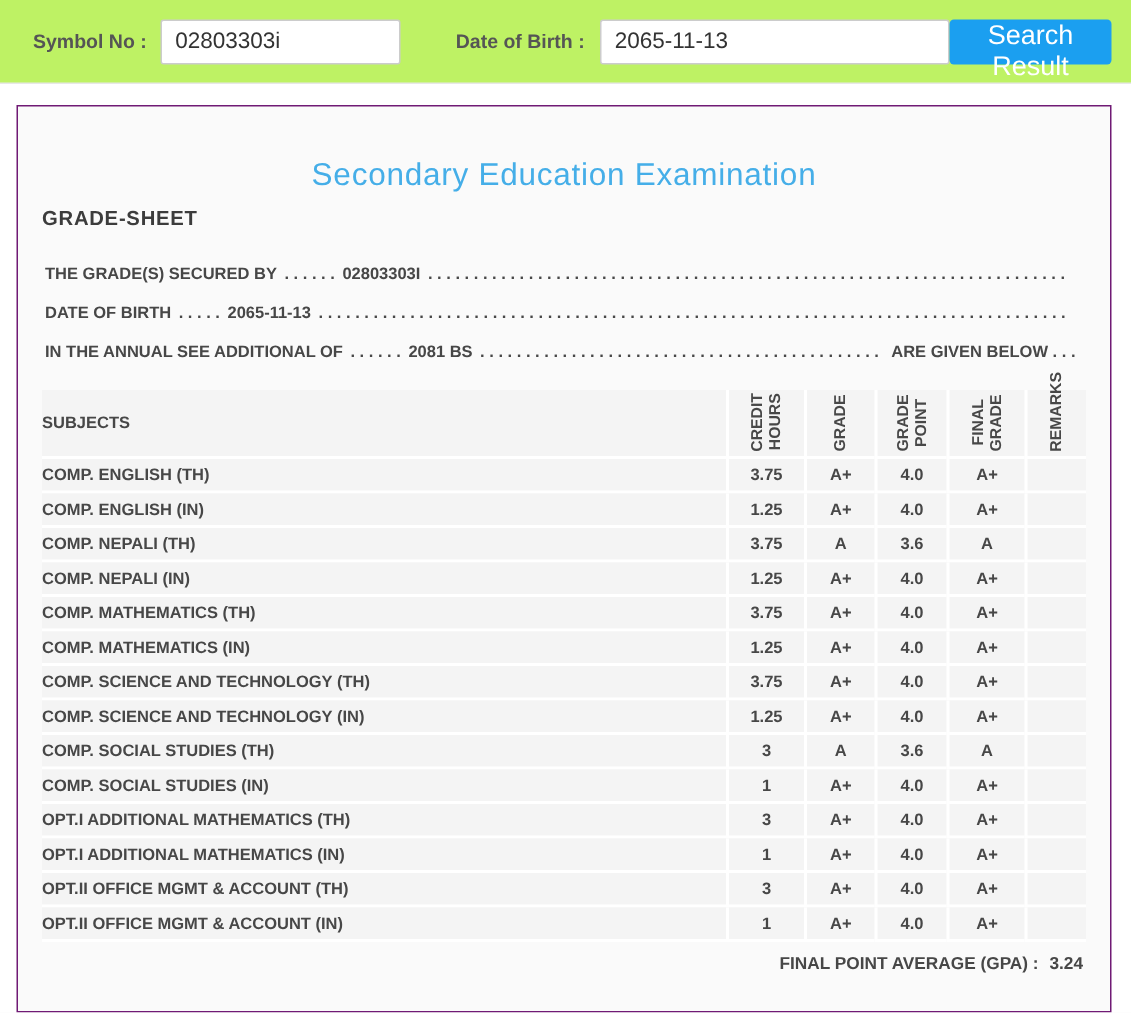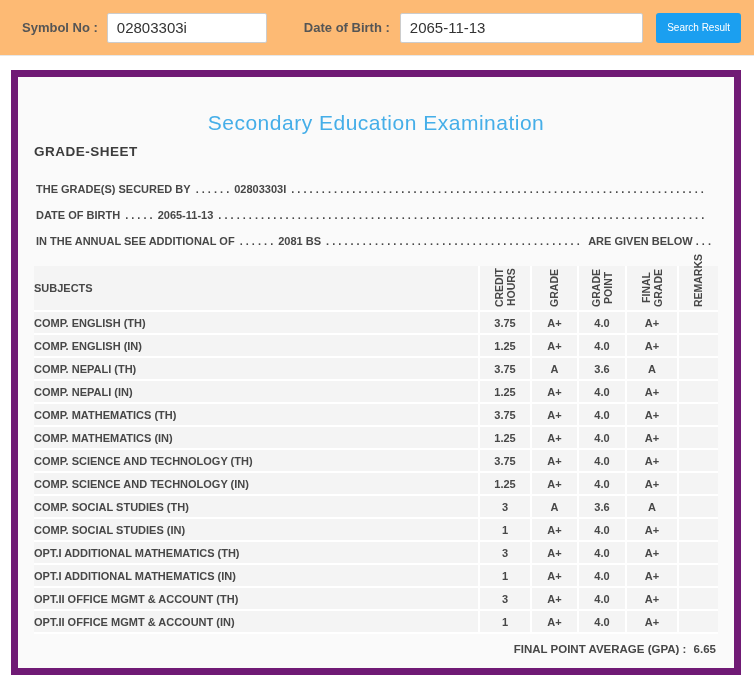--- a/index.html
+++ b/index.html
@@ -10,52 +10,52 @@
   html,body{margin:0;padding:0;}
   body{
     width:754px;height:675px;overflow:hidden;
     background:#ffffff;
     font-family:"Liberation Sans", sans-serif;
     color:#444;
   }
   
   .search-bar{
     width:754px;height:56px;
-    background:#fdba74;
+    background:#bef264;
     border-bottom:1px solid #e7e7e7;
     display:flex;align-items:center;
     padding:0 13px 0 22px;
   }
   .search-label{
     font-size:13px;font-weight:bold;color:#555;
     white-space:nowrap;
   }
   .search-input{
     height:30px;border:1px solid #ccc;border-radius:2px;
     background:#fff;color:#333;
     font-family:"Liberation Sans", sans-serif;
     font-size:15px;padding:0 9px;outline:none;
   }
   #symbol-input{width:160px;margin-left:9px;}
   #dob-label{margin-left:37px;}
   #dob-input{width:243px;margin-left:10px;}
   .search-btn{
     margin-left:auto;
-    height:30px;padding:0 11px;
+    height:30px;padding:0 0;
     background:var(--btn);color:#fff;
     border:none;border-radius:3px;
     font-family:"Liberation Sans", sans-serif;
-    font-size:10px;cursor:pointer;
+    font-size:18px;cursor:pointer;
   }
   
   .card{
     margin:14px 13px 0 11px;
     height:605px;
     background:#fafafa;
-    border:7px solid #701a75;
+    border:1px solid #701a75;
     padding:34px 16px 0 16px;
     overflow:hidden;
   }
   .sheet-title{
     text-align:center;
     color:var(--accent);
     font-size:21px;font-weight:normal;
     letter-spacing:0.5px;
     margin:0;
   }
@@ -327,16 +327,16 @@
       <td class="val">A+</td>
       <td class="val">4.0</td>
       <td class="val">A+</td>
       <td class="val"></td>
     </tr>
       </tbody>
   </table>
 
   <div class="gpa-line">
     <span>FINAL POINT AVERAGE (GPA) :</span>
-    <span>6.65</span>
+    <span>3.24</span>
   </div>
 
 </div>
 
 </body></html>

